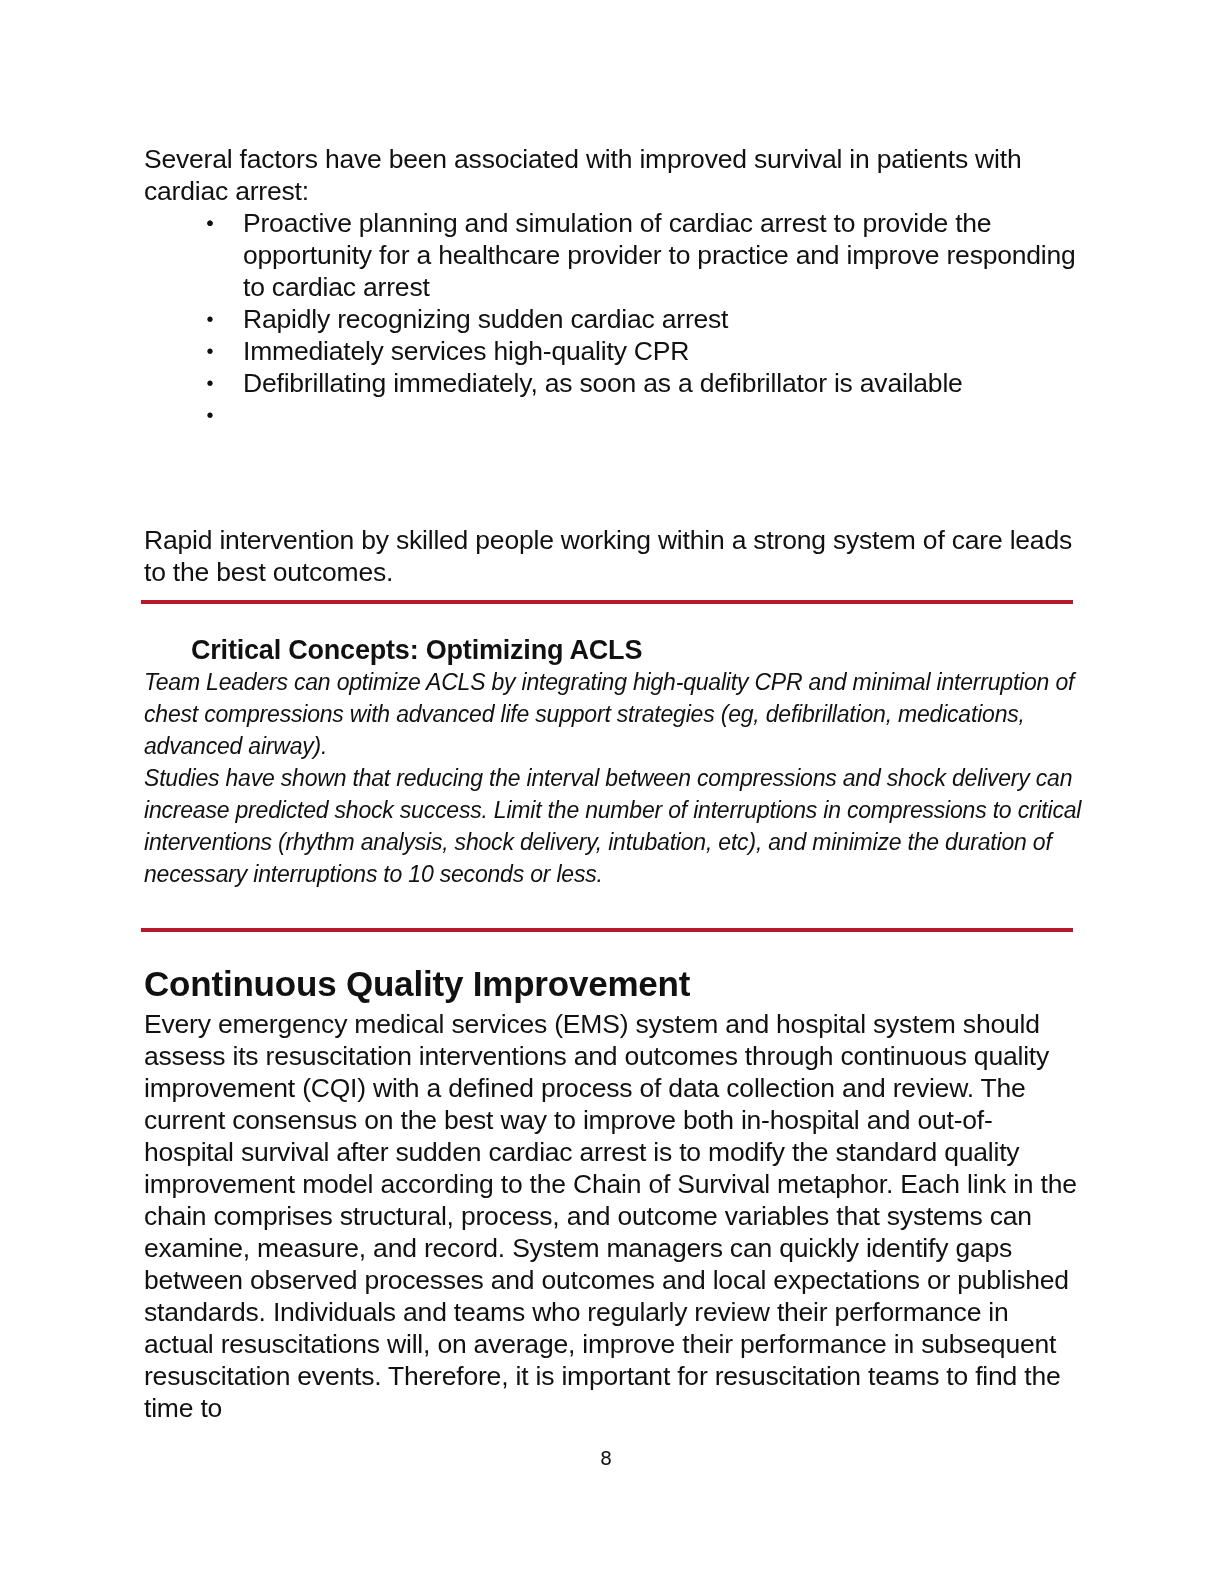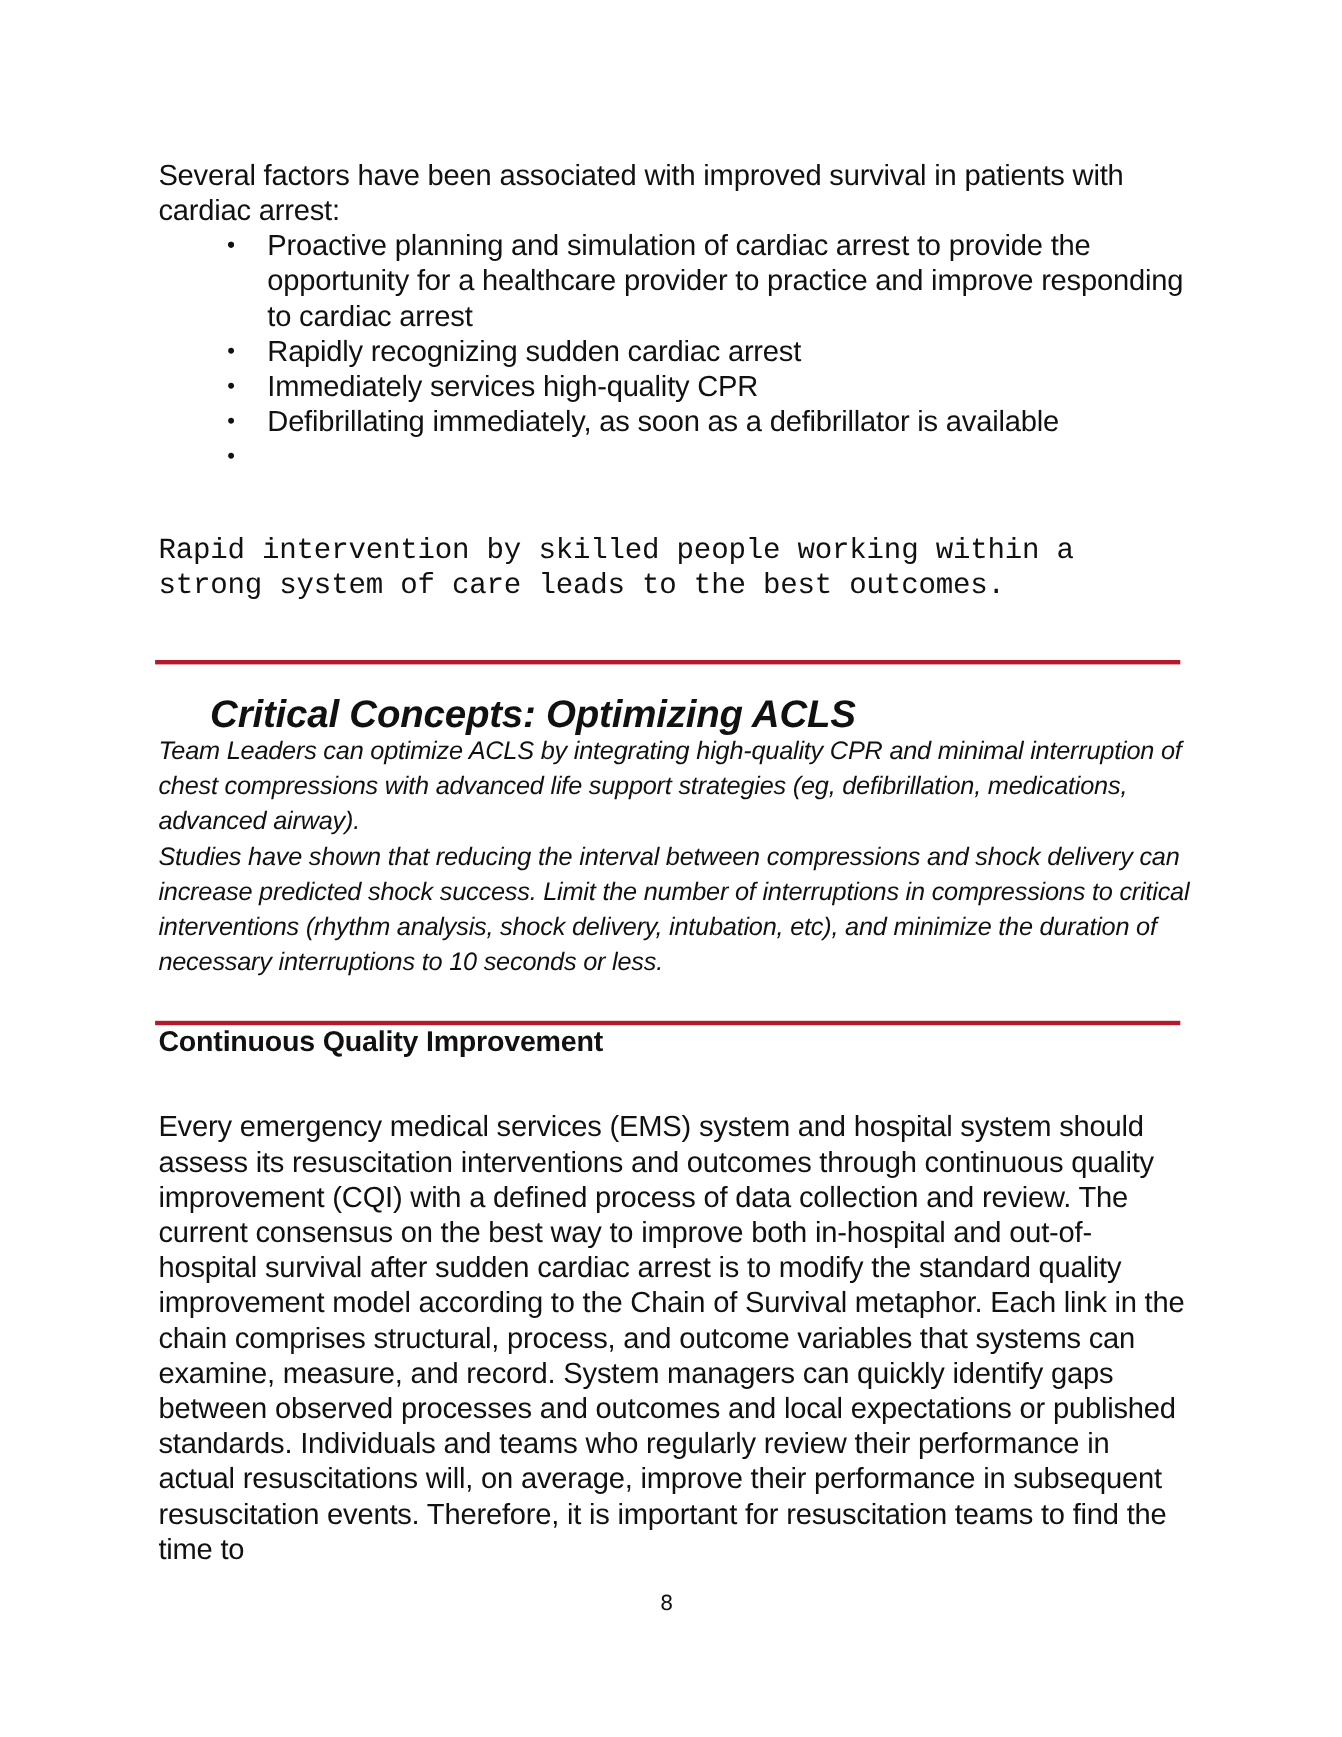--- a/index.html
+++ b/index.html
@@ -5,30 +5,30 @@
     html, body { margin: 0; padding: 0; background: #ffffff; }
     body { width: 1220px; height: 1579px; position: relative; overflow: hidden;
            font-family: "Liberation Sans", sans-serif; color: #111111; }
     .page { position: absolute; left: 0; top: 0; width: 1220px; height: 1129px; }
     .block { position: absolute; left: 144px; width: 940px; font-size: 26.5px; line-height: 32px; letter-spacing: -0.2px; }
     .intro { top: 143px; }
     ul.factors { position: absolute; top: 207px; left: 200px; width: 880px; margin: 0; padding: 0; list-style: none;
                  font-size: 26.5px; line-height: 32px; letter-spacing: -0.2px; }
     ul.factors li { position: relative; padding-left: 43px; }
     ul.factors li .bullet { position: absolute; left: 0; top: 0; width: 20px; text-align: center; font-size: 20px; }
-    .closing { top: 484px; font-family: Liberation Mono, monospace; }
+    .closing { top: 524px; }
     .rule { position: absolute; left: 141px; width: 932px; height: 4px; background: #b5192b; }
     .rule1 { top: 600px; }
     .rule2 { top: 928px; }
-    .callout-title { position: absolute; top: 634px; left: 191px; font-size: 35px; line-height: 32px;
-                     font-weight: bold; font-style: italic; letter-spacing: -0.2px; }
+    .callout-title { position: absolute; top: 634px; left: 191px; font-size: 27px; line-height: 32px;
+                     font-weight: bold; letter-spacing: -0.2px; }
     .callout-body { position: absolute; top: 666px; left: 144px; width: 940px; font-size: 23px; line-height: 32px;
                     font-style: italic; letter-spacing: -0.2px; }
     .callout-body p { margin: 0; }
-    .section-title { position: absolute; top: 930px; left: 144px; font-size: 26px; line-height: 32px; font-weight: bold; letter-spacing: -0.2px; }
+    .section-title { position: absolute; top: 968px; left: 144px; font-size: 35px; line-height: 32px; font-weight: bold; letter-spacing: -0.2px; }
     .section-body { top: 1008px; width: 935px; }
     .page-number { position: absolute; top: 1447px; left: 0; width: 1212px; text-align: center;
                    font-size: 19px; line-height: 22px; font-family: "DejaVu Sans", sans-serif; }
   </style>
 </head>
 <body>
 
 <div class="page">
   <div class="block intro">Several factors have been associated with improved survival in patients with cardiac arrest:</div>
 

